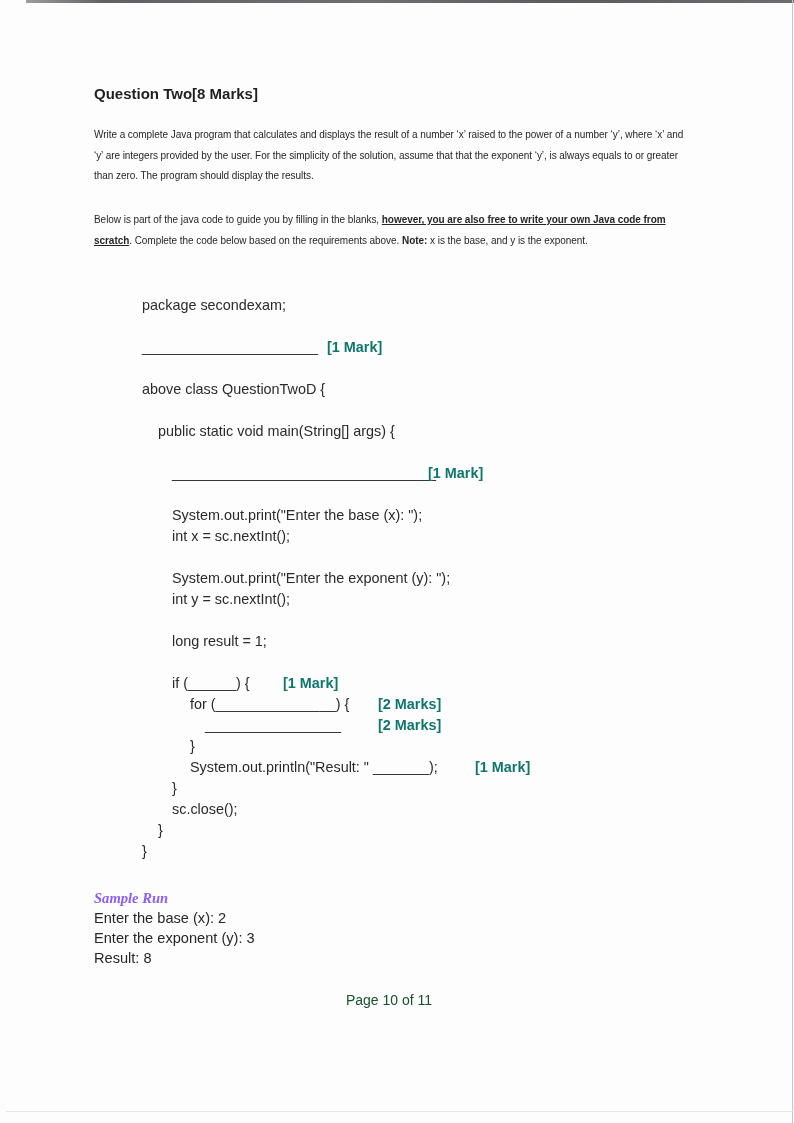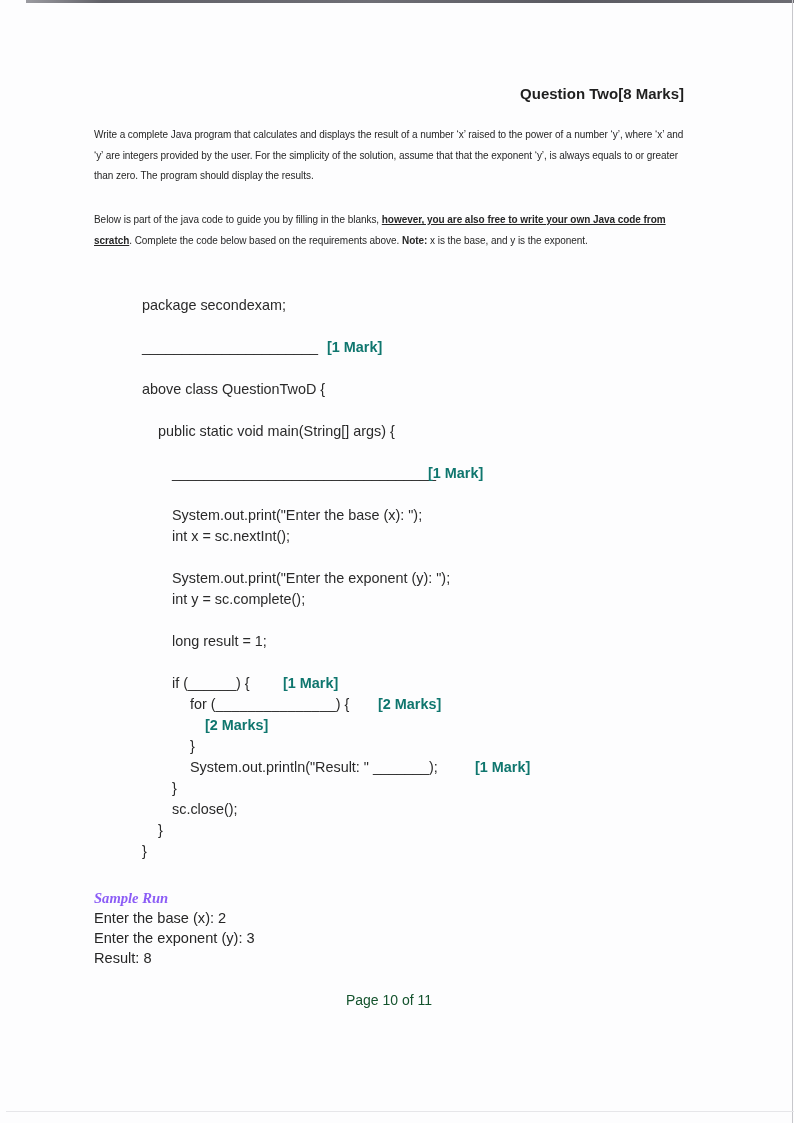--- a/index.html
+++ b/index.html
@@ -37,21 +37,21 @@
     background: #e6e6e9;
   }
   .content {
     position: absolute;
     left: 94px;
     top: 85px;
     width: 590px;
   }
   .qheader {
     display: flex;
-    justify-content: flex-end;
+    justify-content: flex-start;
     font-size: 15px;
     font-weight: bold;
     color: #1f1f1f;
   }
   .para {
     margin: 23px 0 0 0;
     font-size: 10px;
     line-height: 20.7px;
     letter-spacing: -0.05px;
   }
@@ -155,36 +155,37 @@
           <span class="code-text">System.out.print("Enter the base (x): ");</span>
         </div>
       <div class="code-line ind2">
           <span class="code-text">int x = sc.nextInt();</span>
         </div>
       <div class="code-line"></div>
       <div class="code-line ind2">
           <span class="code-text">System.out.print("Enter the exponent (y): ");</span>
         </div>
       <div class="code-line ind2">
-          <span class="code-text">int y = sc.complete();</span>
+          <span class="code-text">int y = sc.nextInt();</span>
         </div>
       <div class="code-line"></div>
       <div class="code-line ind2">
           <span class="code-text">long result = 1;</span>
         </div>
       <div class="code-line"></div>
       <div class="code-line ind2">
           <span class="code-text cw111">if (______) {</span>
           <span class="mark">[1 Mark]</span>
         </div>
       <div class="code-line ind3">
           <span class="code-text cw188">for (_______________) {</span>
           <span class="mark">[2 Marks]</span>
         </div>
       <div class="code-line ind4">
+          <span class="code-text cw173">_________________</span>
           <span class="mark">[2 Marks]</span>
         </div>
       <div class="code-line ind3">
           <span class="code-text">}</span>
         </div>
       <div class="code-line ind3">
           <span class="code-text cw285">System.out.println("Result: " _______);</span>
           <span class="mark">[1 Mark]</span>
         </div>
       <div class="code-line ind2">

